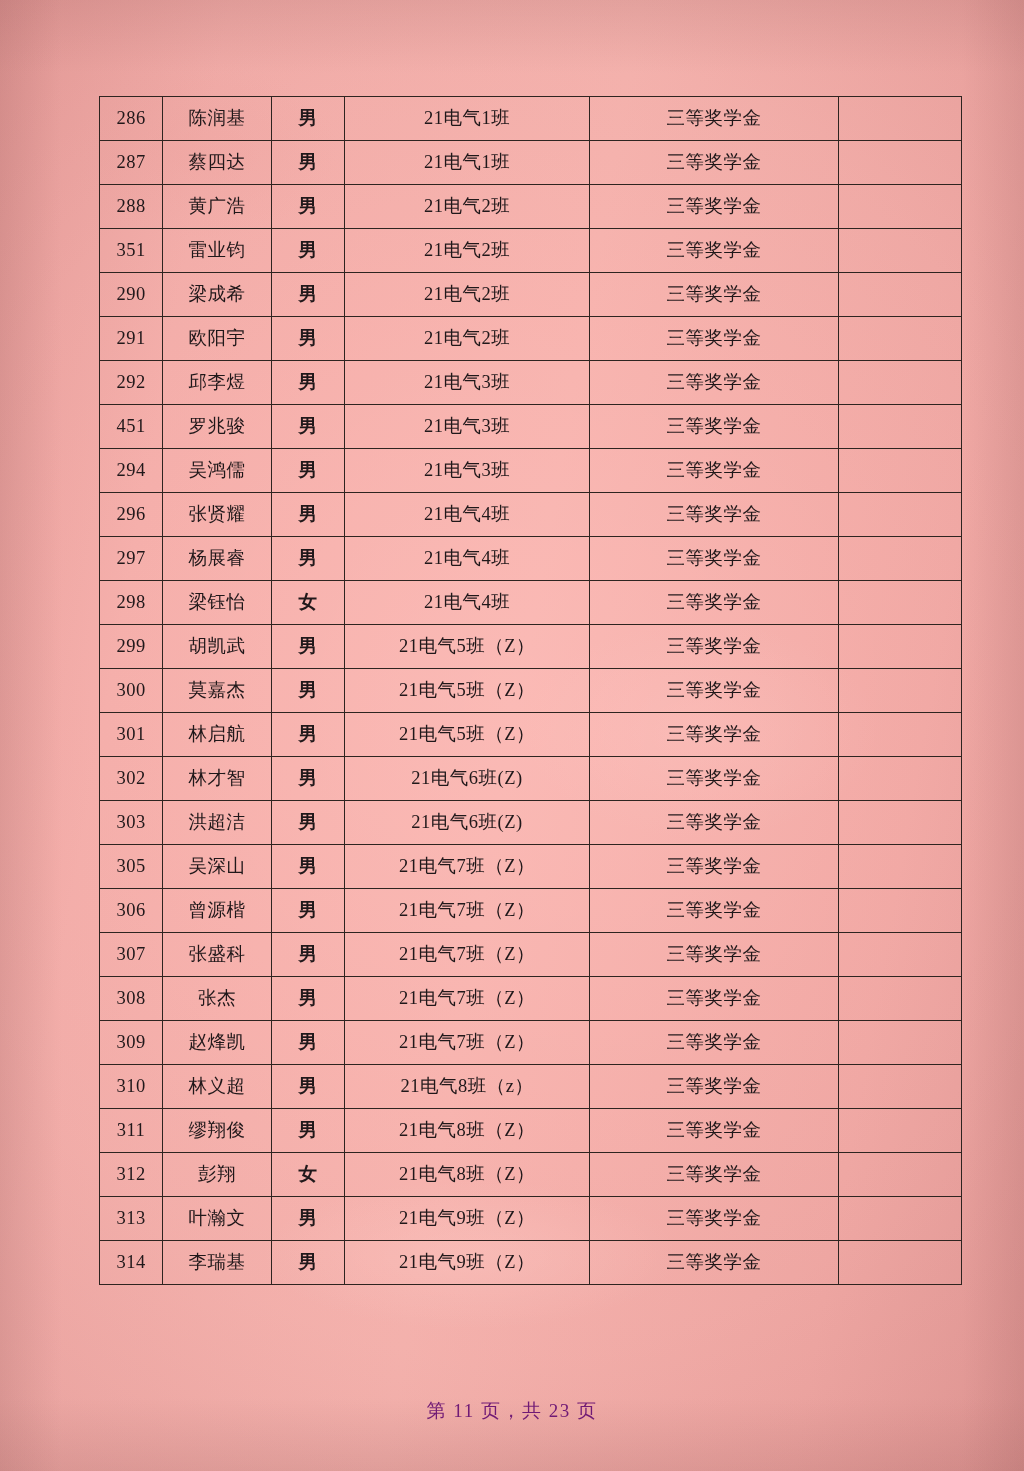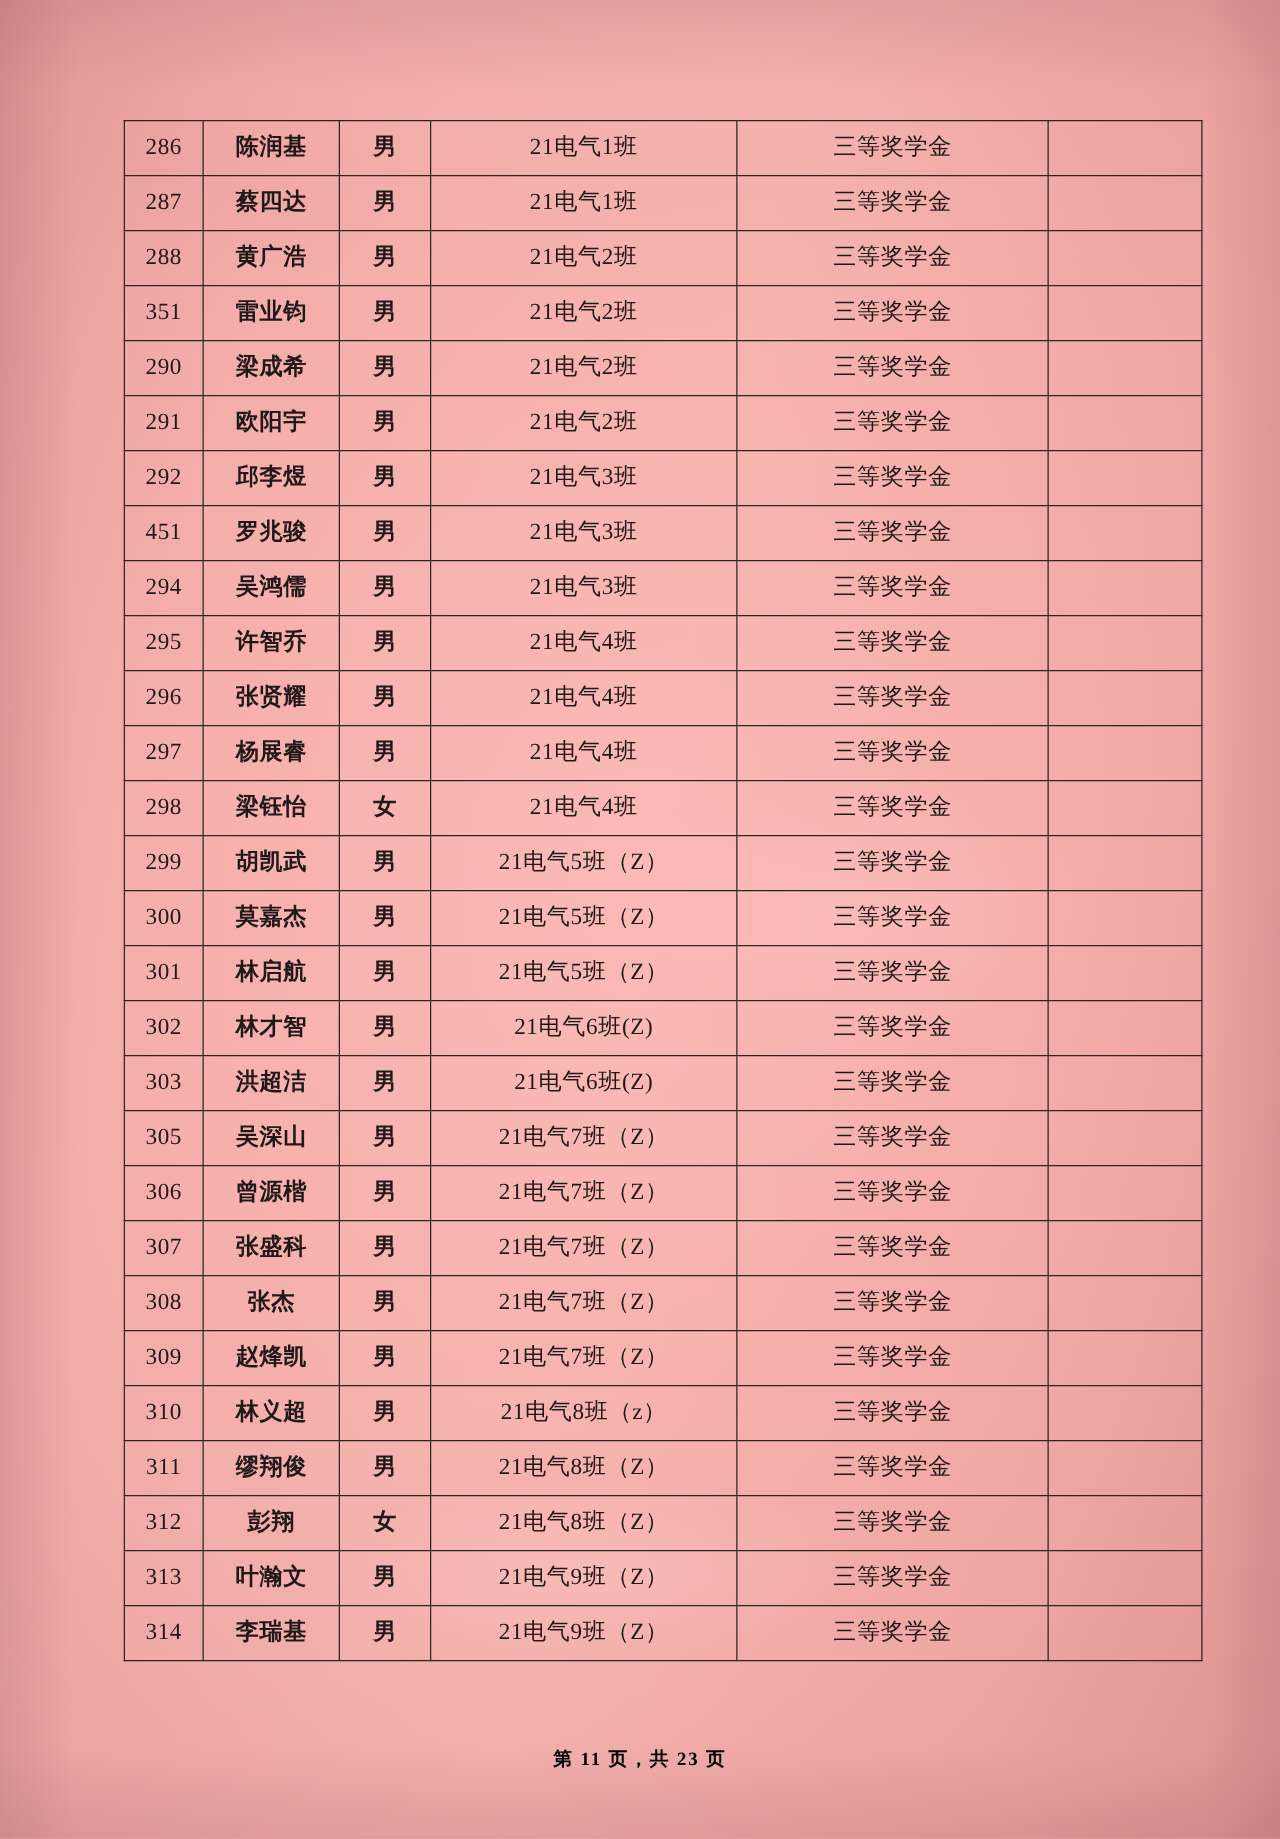--- a/index.html
+++ b/index.html
@@ -49,35 +49,35 @@
     height: 43px;
     padding: 0 2px;
     text-align: center;
     vertical-align: middle;
     color: #20181a;
     font-size: 18.5px;
     line-height: 1.1;
     letter-spacing: 0.5px;
   }
   .col-no    { width: 58px; font-size: 18px; letter-spacing: 0.8px; }
-  .col-name  { width: 104px; font-weight: 700; font-size: 20px; letter-spacing: 1.5px; margin-top: 39px; }
+  .col-name  { width: 104px; font-weight: 400; font-size: 20px; letter-spacing: 1.5px; margin-top: 39px; }
   .col-sex   { width: 68px; font-weight: 700; font-size: 19px; }
   .col-class { width: 240px; font-size: 18.5px; letter-spacing: 0.4px; }
   .col-award { width: 244px; font-size: 19px; letter-spacing: 1.2px; }
   .col-blank { width: 118px; }
 
   .footer {
     position: absolute;
     left: 0;
     top: 1398px;
     width: 1024px;
     text-align: center;
-    font-size: 15px;
-    font-weight: 700;
-    color: #000000;
+    font-size: 19px;
+    font-weight: 400;
+    color: #701a75;
     letter-spacing: 1.5px;
     font-family: "Liberation Serif", "DejaVu Serif", serif;
   }
 
   
   .blotch {
     position: absolute;
     border-radius: 50%;
     pointer-events: none;
   }
@@ -162,28 +162,20 @@
         </tr>
         <tr>
           <td class="col-no">294</td>
           <td class="col-name">吴鸿儒</td>
           <td class="col-sex">男</td>
           <td class="col-class">21电气3班</td>
           <td class="col-award">三等奖学金</td>
           <td class="col-blank"></td>
         </tr>
         <tr>
-          <td class="col-no">295</td>
-          <td class="col-name">许智乔</td>
-          <td class="col-sex">男</td>
-          <td class="col-class">21电气4班</td>
-          <td class="col-award">三等奖学金</td>
-          <td class="col-blank"></td>
-        </tr>
-        <tr>
           <td class="col-no">296</td>
           <td class="col-name">张贤耀</td>
           <td class="col-sex">男</td>
           <td class="col-class">21电气4班</td>
           <td class="col-award">三等奖学金</td>
           <td class="col-blank"></td>
         </tr>
         <tr>
           <td class="col-no">297</td>
           <td class="col-name">杨展睿</td>

